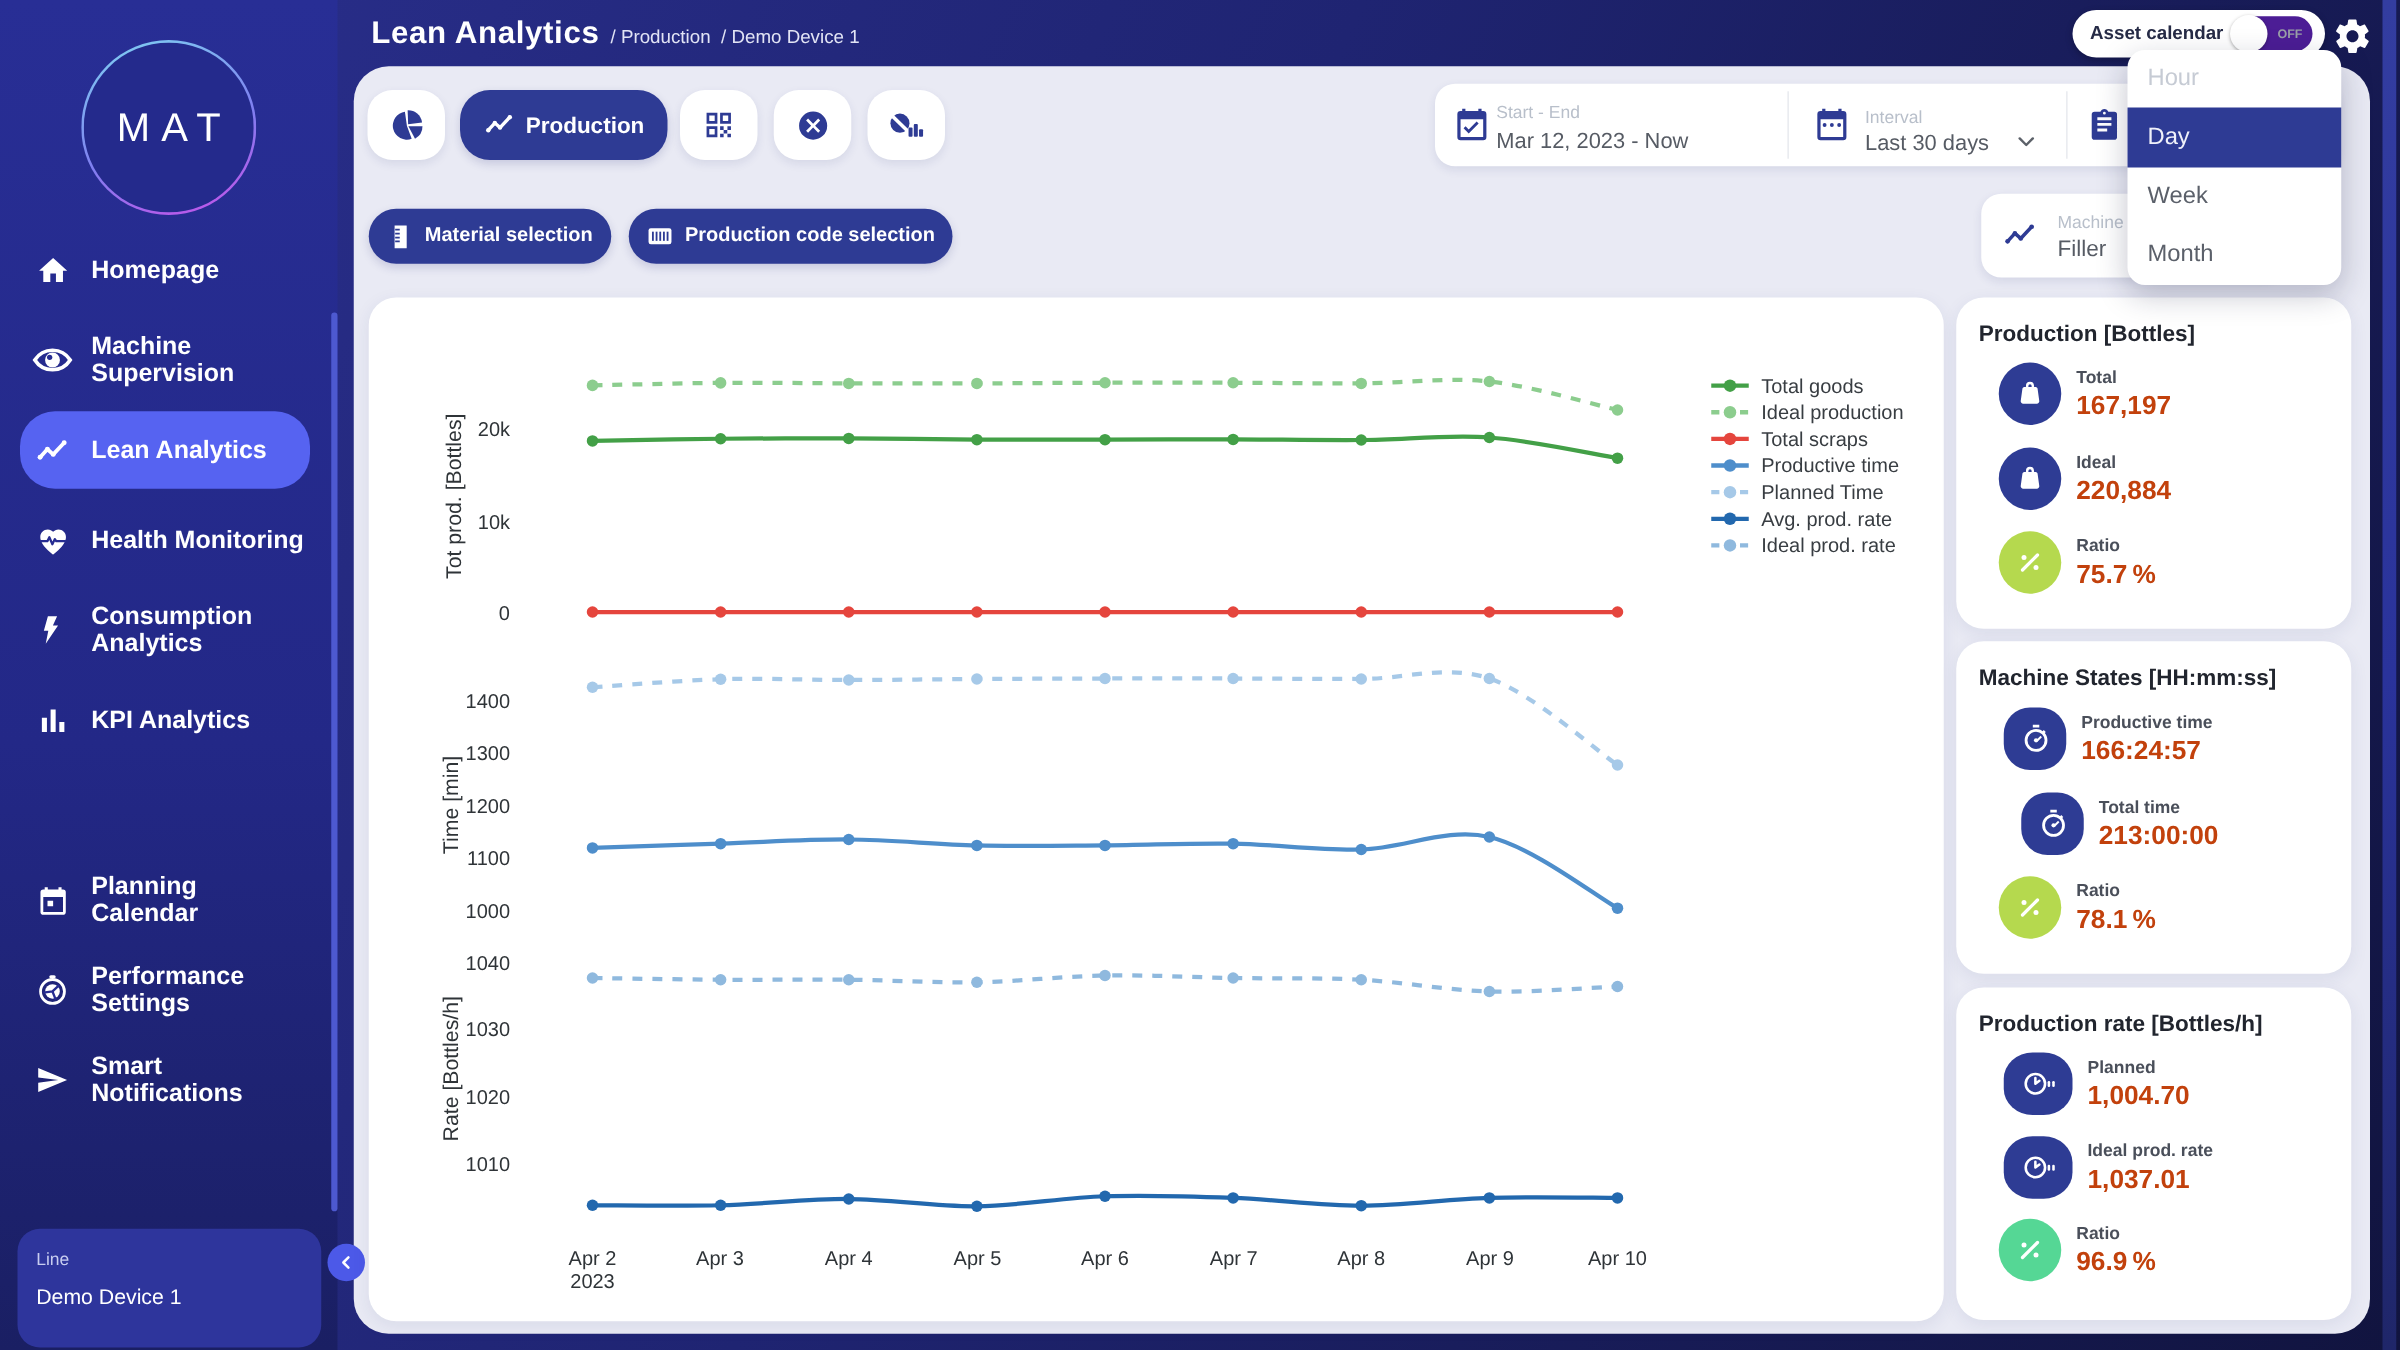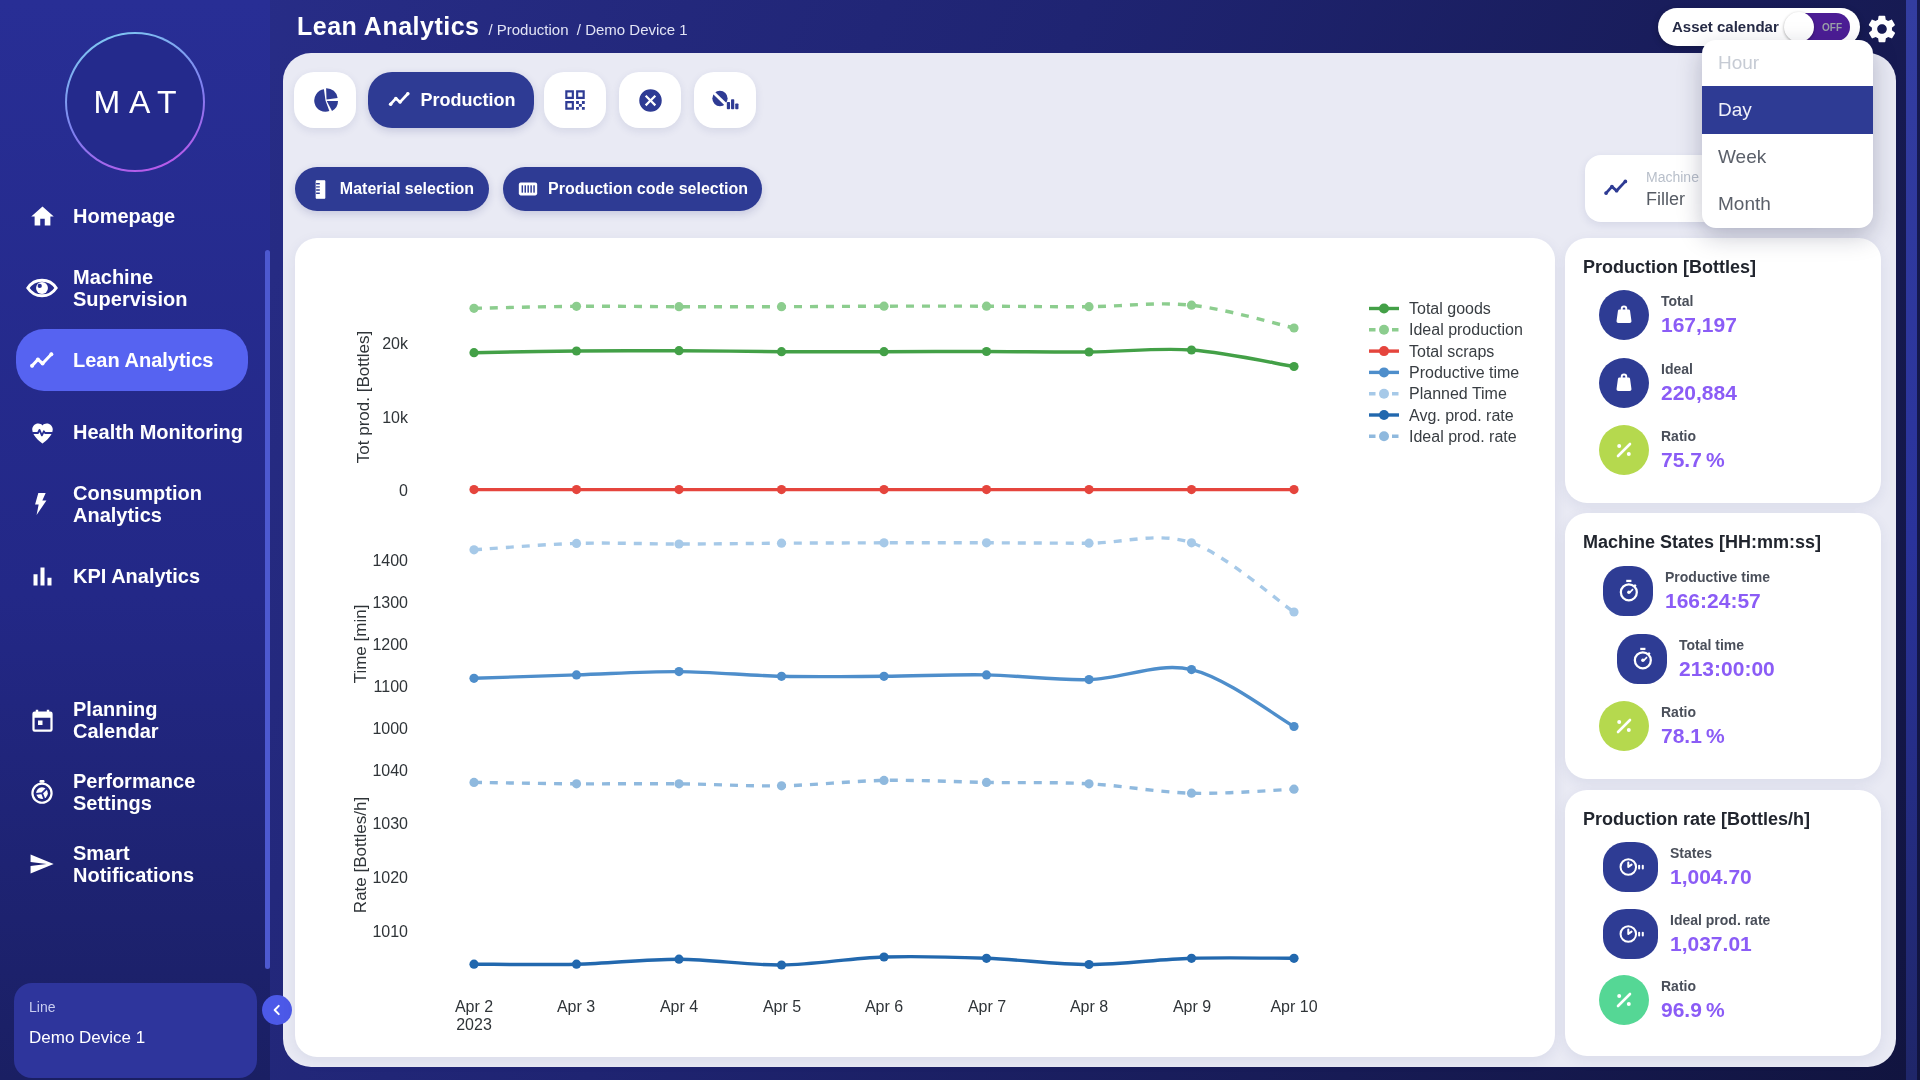--- a/index.html
+++ b/index.html
@@ -32,21 +32,21 @@
 .toggleknob{position:absolute;left:-2px;top:-1px;width:30px;height:30px;border-radius:50%;background:#fff;box-shadow:0 1px 3px rgba(0,0,0,.35);}
 .toggleoff{position:absolute;right:8px;top:9px;font-size:10px;font-weight:bold;color:#9aa0a8;}
 
 #panel{position:absolute;left:283px;top:53px;width:1613px;height:1014px;border-radius:28px;background:#e9eaf4;}
 .wbtn{position:absolute;background:#fff;border-radius:20px;box-shadow:0 3px 8px rgba(40,45,120,.10);display:flex;align-items:center;justify-content:center;}
 .bbtn{position:absolute;background:#2e3b94;border-radius:24px;display:flex;align-items:center;justify-content:center;color:#fff;font-weight:bold;box-shadow:0 3px 8px rgba(40,45,120,.18);}
 .card{position:absolute;background:#fff;border-radius:22px;box-shadow:0 4px 14px rgba(40,45,120,.08);}
 .stat{position:absolute;}
 .stat .circ{position:absolute;left:0;top:0;width:50px;height:50px;display:flex;align-items:center;justify-content:center;}
 .stat .lab{position:absolute;left:62px;top:3px;font-size:14px;font-weight:bold;color:#4a4f5a;}
-.stat .val{position:absolute;left:62px;top:23px;font-size:21px;font-weight:bold;color:#8b5cf6;}
+.stat .val{position:absolute;left:62px;top:23px;font-size:21px;font-weight:bold;color:#c2410c;}
 .ctitle{position:absolute;left:18px;top:19px;font-size:18px;font-weight:bold;color:#21252e;}
 
 .toolbar{position:absolute;left:1148px;top:67px;width:724px;height:66px;background:#fff;border-radius:16px;box-shadow:0 3px 8px rgba(40,45,120,.10);}
 .tlab{position:absolute;font-size:14px;color:#b8bfca;}
 .tval{position:absolute;font-size:17.5px;color:#565b64;}
 
 .dropdown{position:absolute;left:1702px;top:40px;width:171px;height:188px;background:#fff;border-radius:14px;box-shadow:0 8px 24px rgba(20,25,60,.25);}
 .dropdown .it{position:absolute;left:16px;font-size:19px;}
 .dayband{position:absolute;left:0;top:46px;width:171px;height:48px;background:#2e3b94;}
 
@@ -467,21 +467,21 @@
     <div class="ctitle">Production rate [Bottles/h]</div>
     <div class="stat" style="left:38px;top:52px;width:260px;height:50px;">
       <div class="circ" style="background:#2e3c94;border-radius:42%;width:55px;">
           <svg width="28" height="28" viewBox="0 0 26 24">
             <circle cx="10.5" cy="12" r="7.2" fill="none" stroke="#fff" stroke-width="1.9"></circle>
             <path d="M10.5 7.8V12l3-2.2" fill="none" stroke="#fff" stroke-width="1.9" stroke-linecap="round" stroke-linejoin="round"></path>
             <rect x="19.6" y="10" width="1.9" height="4.4" rx="0.9" fill="#fff"></rect>
             <rect x="23" y="10" width="1.9" height="4.4" rx="0.9" fill="#fff"></rect>
           </svg>
         </div>
-      <div class="lab" style="left:67px;">States</div>
+      <div class="lab" style="left:67px;">Planned</div>
         <div class="val" style="left:67px;">1,004.70</div>
     </div>
     <div class="stat" style="left:38px;top:119px;width:260px;height:50px;">
       <div class="circ" style="background:#2e3c94;border-radius:42%;width:55px;">
           <svg width="28" height="28" viewBox="0 0 26 24">
             <circle cx="10.5" cy="12" r="7.2" fill="none" stroke="#fff" stroke-width="1.9"></circle>
             <path d="M10.5 7.8V12l3-2.2" fill="none" stroke="#fff" stroke-width="1.9" stroke-linecap="round" stroke-linejoin="round"></path>
             <rect x="19.6" y="10" width="1.9" height="4.4" rx="0.9" fill="#fff"></rect>
             <rect x="23" y="10" width="1.9" height="4.4" rx="0.9" fill="#fff"></rect>
           </svg>
@@ -495,20 +495,40 @@
             <path d="M6 18L18 6" stroke="#fff" stroke-width="2.6" stroke-linecap="round"></path>
             <circle cx="7.2" cy="8" r="2" fill="#fff"></circle>
             <circle cx="16.8" cy="16" r="2" fill="#fff"></circle>
           </svg>
         </div>
       <div class="lab">Ratio</div>
         <div class="val">96.9 %</div>
     </div>
   </div>
 
+  <div class="toolbar">
+    <svg class="abs" style="left:14px;top:18px;" width="31" height="31" viewBox="0 0 24 24" fill="#2e3b94">
+        <path d="M19 3h-1V1.5h-2V3H8V1.5H6V3H5a2 2 0 00-2 2v14a2 2 0 002 2h14a2 2 0 002-2V5a2 2 0 00-2-2zm0 16H5V8h14zm-8.95-2.1l-3.2-3.2 1.27-1.27 1.93 1.92 4.88-4.88 1.27 1.28z"></path>
+      </svg>
+    <div class="tlab" style="left:49px;top:14px;">Start - End</div>
+    <div class="tval" style="left:49px;top:35px;">Mar 12, 2023 - Now</div>
+    <div class="abs" style="left:282px;top:6px;width:1px;height:54px;background:#e4e6ec;"></div>
+    <svg class="abs" style="left:302px;top:18px;" width="31" height="31" viewBox="0 0 24 24" fill="#2e3b94">
+        <path d="M19 3h-1V1.5h-2V3H8V1.5H6V3H5a2 2 0 00-2 2v14a2 2 0 002 2h14a2 2 0 002-2V5a2 2 0 00-2-2zm0 16H5V8h14zM7.5 12.8a1.2 1.2 0 111.2-1.2 1.2 1.2 0 01-1.2 1.2zm4.5 0a1.2 1.2 0 111.2-1.2A1.2 1.2 0 0112 12.8zm4.5 0a1.2 1.2 0 111.2-1.2 1.2 1.2 0 01-1.2 1.2z"></path>
+      </svg>
+    <div class="tlab" style="left:344px;top:18px;">Interval</div>
+    <div class="tval" style="left:344px;top:37px;">Last 30 days</div>
+    <svg class="abs" style="left:464px;top:37px;" width="18" height="18" viewBox="0 0 24 24">
+        <path d="M5 9l7 7 7-7" fill="none" stroke="#5c6169" stroke-width="2.6" stroke-linecap="round" stroke-linejoin="round"></path>
+      </svg>
+    <div class="abs" style="left:505px;top:6px;width:1px;height:54px;background:#e4e6ec;"></div>
+    <svg class="abs" style="left:522px;top:19px;" width="27" height="27" viewBox="0 0 24 24" fill="#2e3b94">
+        <path d="M19 3h-4.18C14.4 1.84 13.3 1 12 1s-2.4.84-2.82 2H5a2 2 0 00-2 2v16a2 2 0 002 2h14a2 2 0 002-2V5a2 2 0 00-2-2zm-7 0a1 1 0 110 2 1 1 0 010-2zm2 14H7v-2h7zm3-4H7v-2h10zm0-4H7V7h10z"></path>
+      </svg>
+  </div>
 
   <div class="mcard">
     <svg class="abs" style="left:17px;top:20px;" width="28" height="28" viewBox="0 0 24 24">
         <path d="M3.5 15.5l5-5.5 4 3.5 7.5-8" fill="none" stroke="#2e3b94" stroke-width="2.4" stroke-linecap="round" stroke-linejoin="round"></path>
         <circle cx="3.5" cy="15.5" r="1.6" fill="#2e3b94"></circle>
         <circle cx="8.5" cy="10" r="1.6" fill="#2e3b94"></circle>
         <circle cx="12.5" cy="13.5" r="1.6" fill="#2e3b94"></circle>
         <circle cx="20" cy="5.5" r="1.6" fill="#2e3b94"></circle>
       </svg>
     <div class="tlab" style="left:61px;top:14px;">Machine</div>

